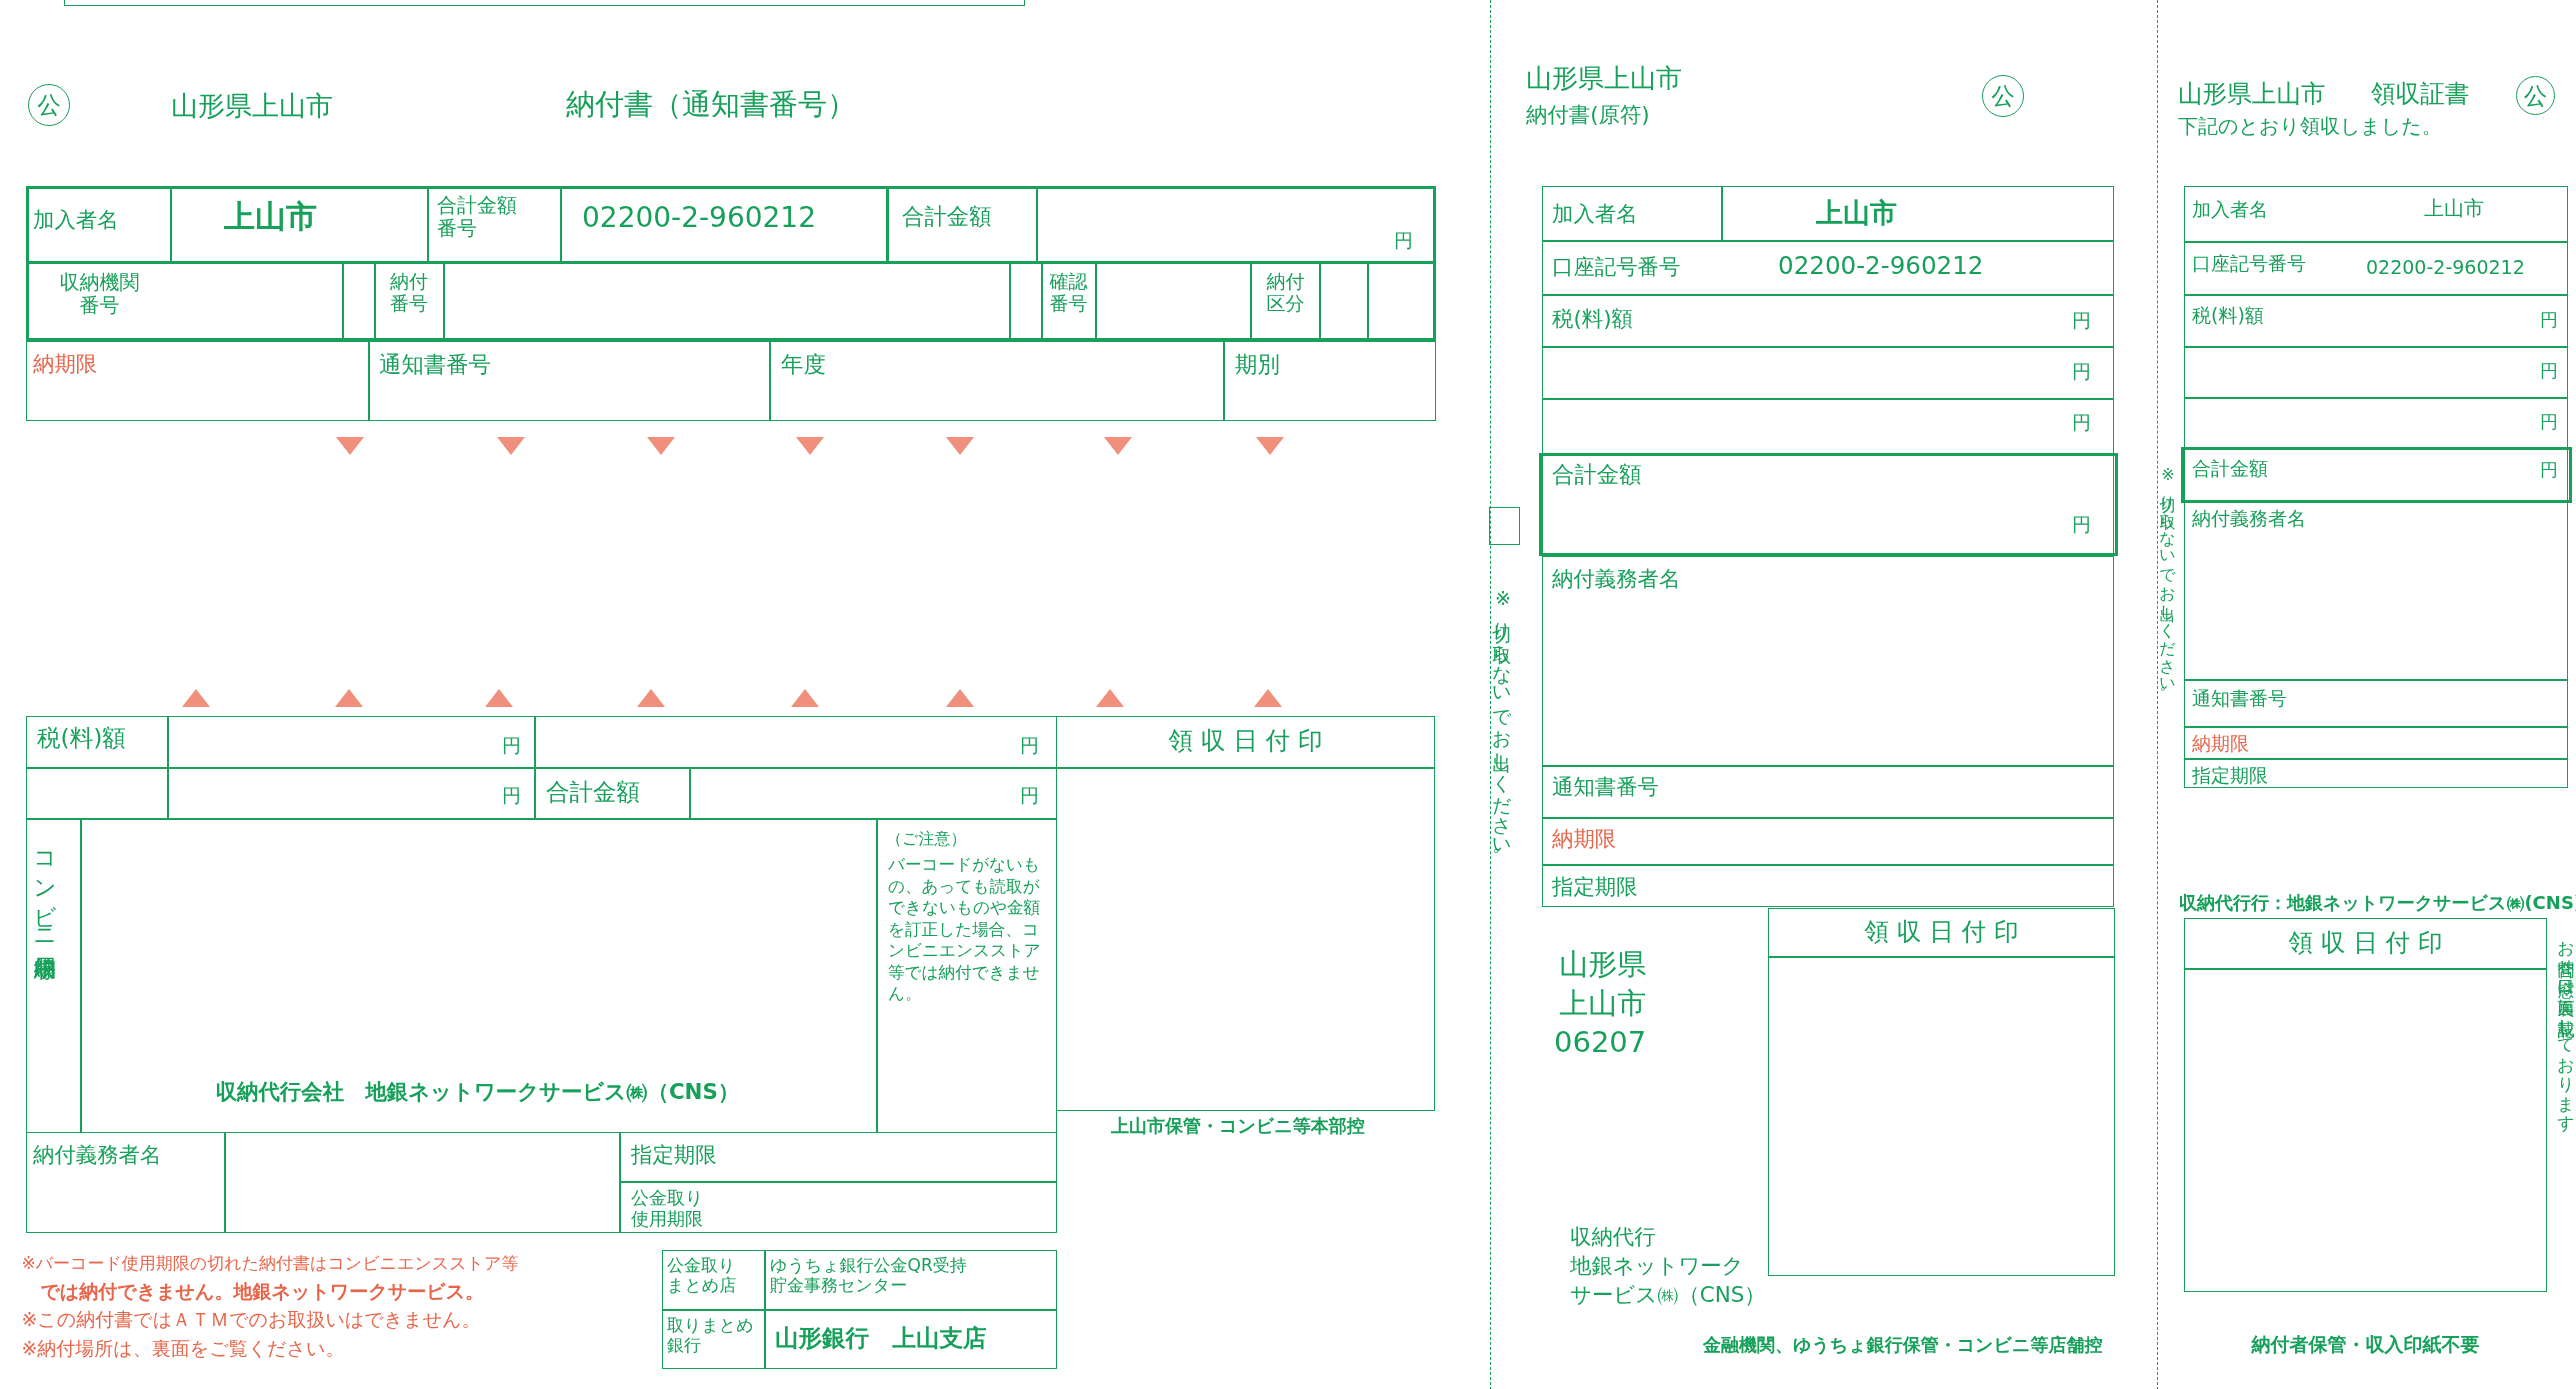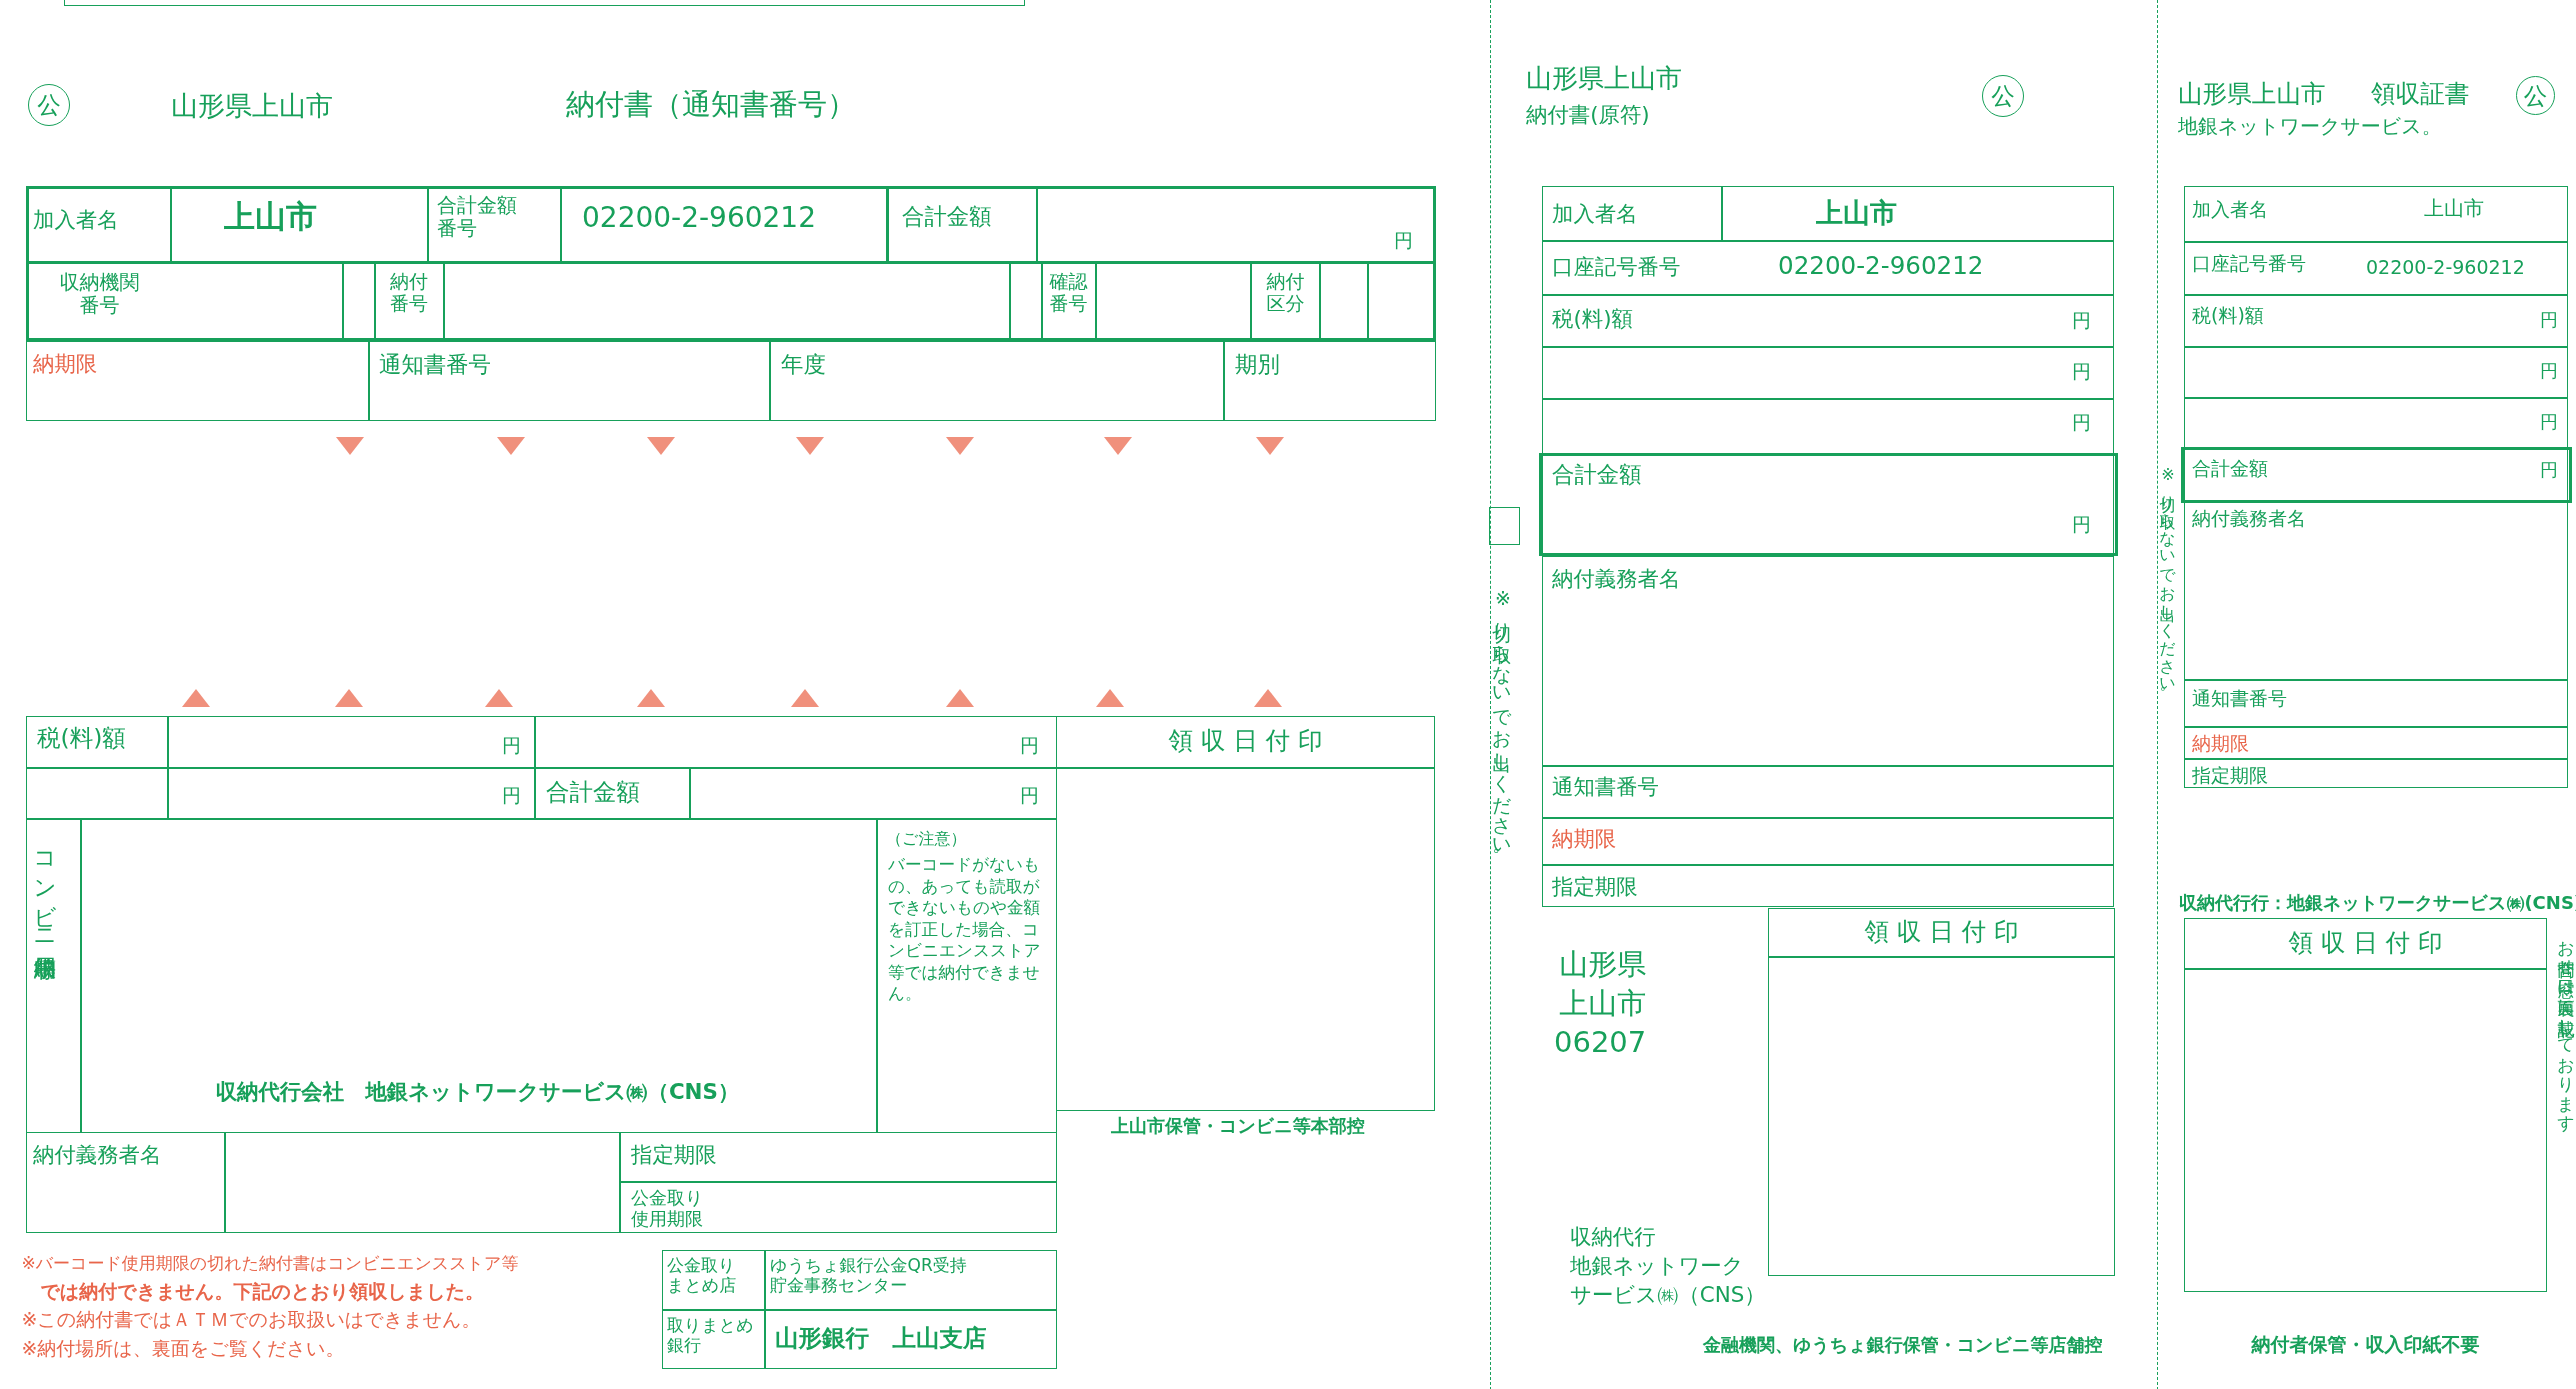--- a/index.html
+++ b/index.html
@@ -128,21 +128,21 @@
   <div class="bx" style="left:26px;top:1132px;width:1031px;height:101px;"></div>
   <div class="ln" style="left:224px;top:1132px;width:1.6px;height:101px;"></div>
   <div class="ln" style="left:619px;top:1132px;width:1.6px;height:101px;"></div>
   <div class="ln" style="left:619px;top:1181px;width:437px;height:1.6px;"></div>
   <div class="lbl g" style="left:33px;top:1143px;font-size:21.4px;">納付義務者名</div>
   <div class="lbl g" style="left:631px;top:1143px;font-size:21.4px;">指定期限</div>
   <div class="lbl g" style="left:631px;top:1188px;font-size:18px;">公金取り
 使用期限</div>
 
   <div class="lbl red" style="left:21.4px;top:1254px;font-size:17px;">※バーコード使用期限の切れた納付書はコンビニエンスストア等</div>
-  <div class="lbl red" style="left:21.4px;top:1281px;font-size:19px;font-weight:bold;">　では納付できません。下記のとおり領収しました。</div>
+  <div class="lbl red" style="left:21.4px;top:1281px;font-size:19px;font-weight:bold;">　では納付できません。地銀ネットワークサービス。</div>
   <div class="lbl red" style="left:21.4px;top:1309px;font-size:19px;">※この納付書ではＡＴＭでのお取扱いはできません。</div>
   <div class="lbl red" style="left:21.4px;top:1338px;font-size:19px;">※納付場所は、裏面をご覧ください。</div>
 
   <div class="bx" style="left:662px;top:1250px;width:395px;height:119px;"></div>
   <div class="ln" style="left:662px;top:1309px;width:395px;height:1.6px;"></div>
   <div class="ln" style="left:764px;top:1250px;width:1.6px;height:119px;"></div>
   <div class="lbl g" style="left:667px;top:1256px;font-size:17px;">公金取り
 まとめ店</div>
   <div class="lbl g" style="left:770px;top:1256px;font-size:17px;">ゆうちょ銀行公金QR受持
 貯金事務センター</div>
@@ -194,21 +194,21 @@
 上山市
 06207</div>
   <div class="lbl g" style="left:1542px;top:1223px;font-size:21.4px;line-height:1.35;margin-left:28px;">収納代行
 地銀ネットワーク
 サービス㈱（CNS）</div>
   <div class="lbl g" style="left:1703px;top:1335px;font-size:18px;font-weight:bold;">金融機関、ゆうちょ銀行保管・コンビニ等店舗控</div>
 
   <div class="lbl g" style="left:2178px;top:80px;font-size:24.6px;">山形県上山市</div>
   <div class="lbl g" style="left:2371px;top:80px;font-size:24.6px;">領収証書</div>
   <div class="mark g" style="left:2516px;top:76px;width:37px;height:37px;">公</div>
-  <div class="lbl g" style="left:2178px;top:115px;font-size:20px;">地銀ネットワークサービス。</div>
+  <div class="lbl g" style="left:2178px;top:115px;font-size:20px;">下記のとおり領収しました。</div>
 
   <div class="bx" style="left:2184px;top:186px;width:384px;height:602px;"></div>
   <div class="ln" style="left:2184px;top:241px;width:384px;height:1.6px;"></div>
   <div class="ln" style="left:2184px;top:294px;width:384px;height:1.6px;"></div>
   <div class="ln" style="left:2184px;top:346px;width:384px;height:1.6px;"></div>
   <div class="ln" style="left:2184px;top:397px;width:384px;height:1.6px;"></div>
   <div class="ln" style="left:2184px;top:500px;width:384px;height:1.6px;"></div>
   <div class="ln" style="left:2184px;top:679px;width:384px;height:1.6px;"></div>
   <div class="ln" style="left:2184px;top:726px;width:384px;height:1.6px;"></div>
   <div class="ln" style="left:2184px;top:758px;width:384px;height:1.6px;"></div>

